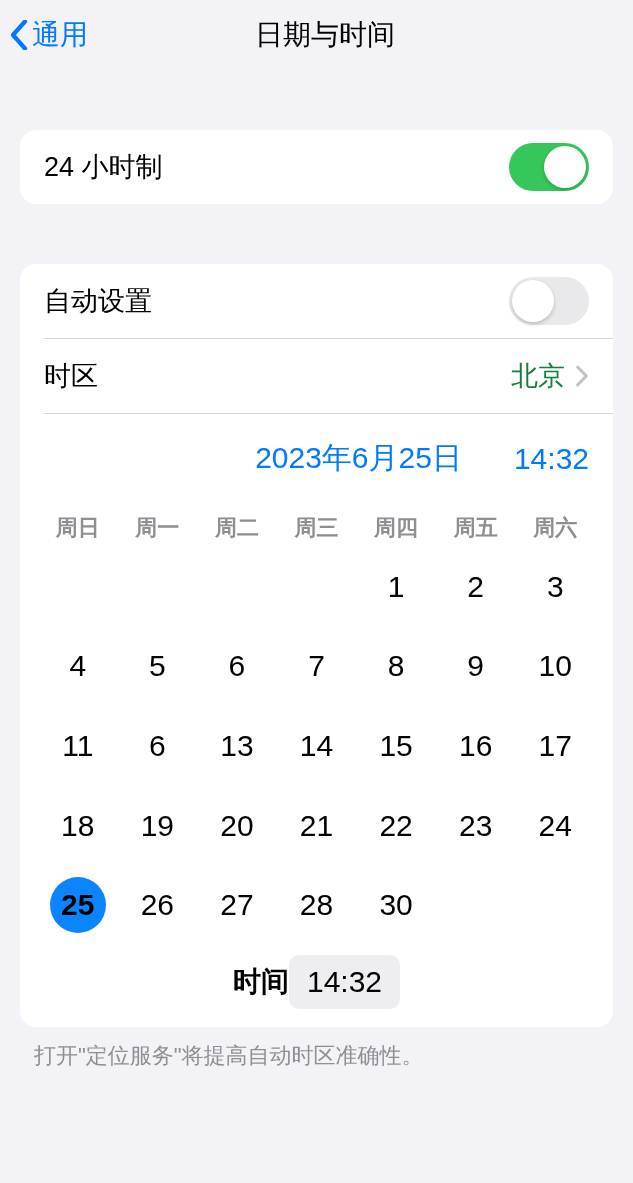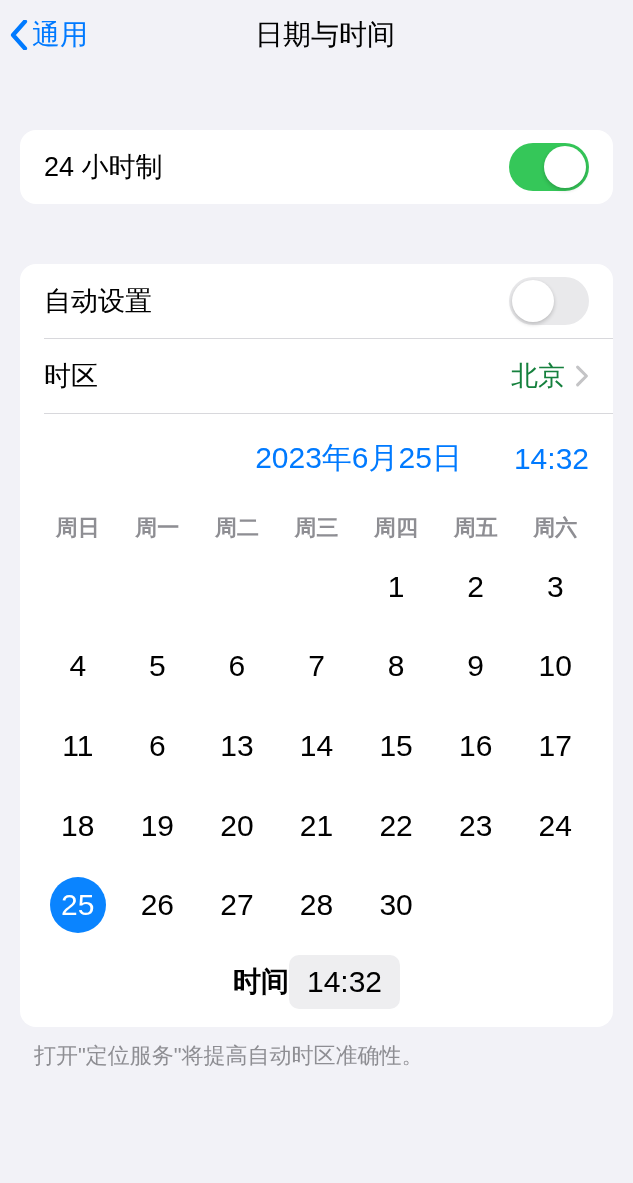--- a/index.html
+++ b/index.html
@@ -148,22 +148,22 @@
     .day-num {
       width: 56px; height: 56px;
       display: flex;
       align-items: center;
       justify-content: center;
       font-size: 30px;
       border-radius: 50%;
     }
     .day-cell.selected .day-num {
       background: #0a84ff;
-      color: #ffffff;
-      font-weight: 400;
+      color: #000000;
+      font-weight: 700;
     }
     .time-row {
       display: flex;
       align-items: center;
       justify-content: center;
       padding: 10px 24px 6px 24px;
     }
     .time-label {
       font-size: 28px;
       font-weight: 600;

